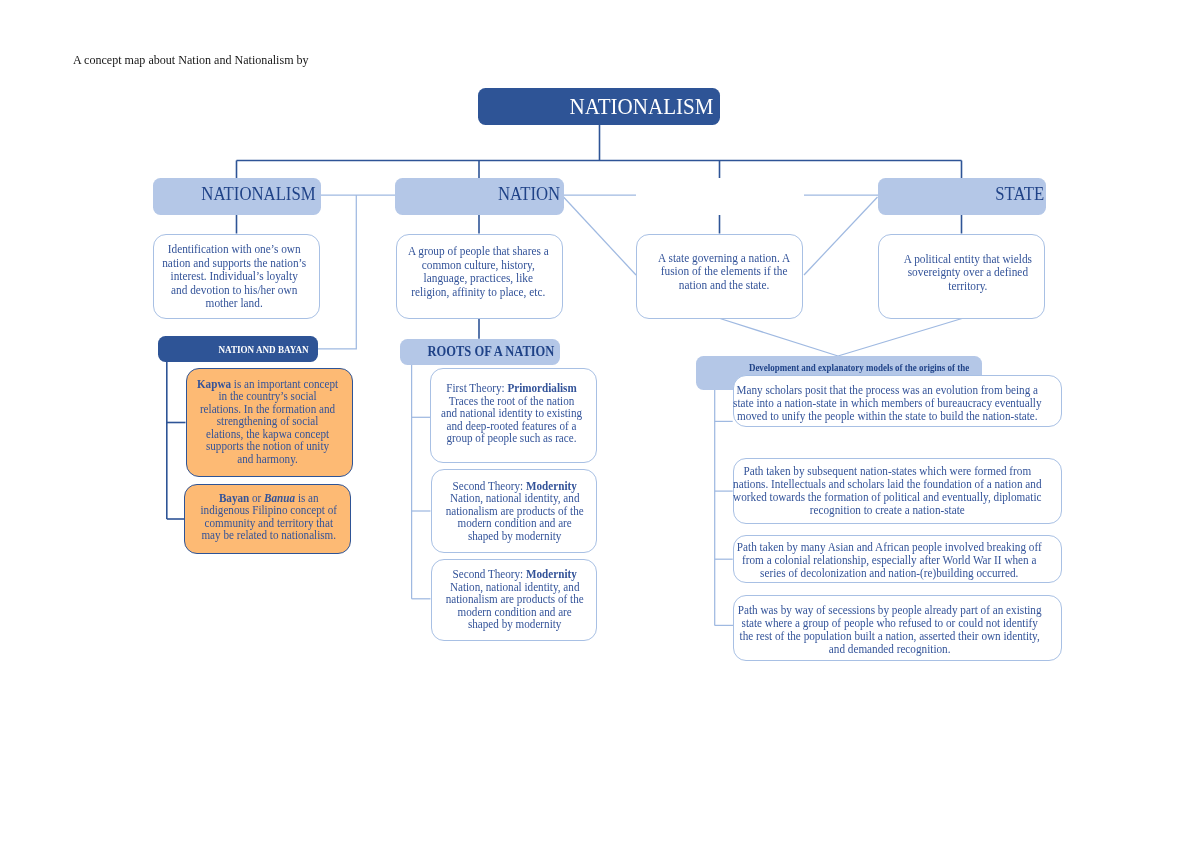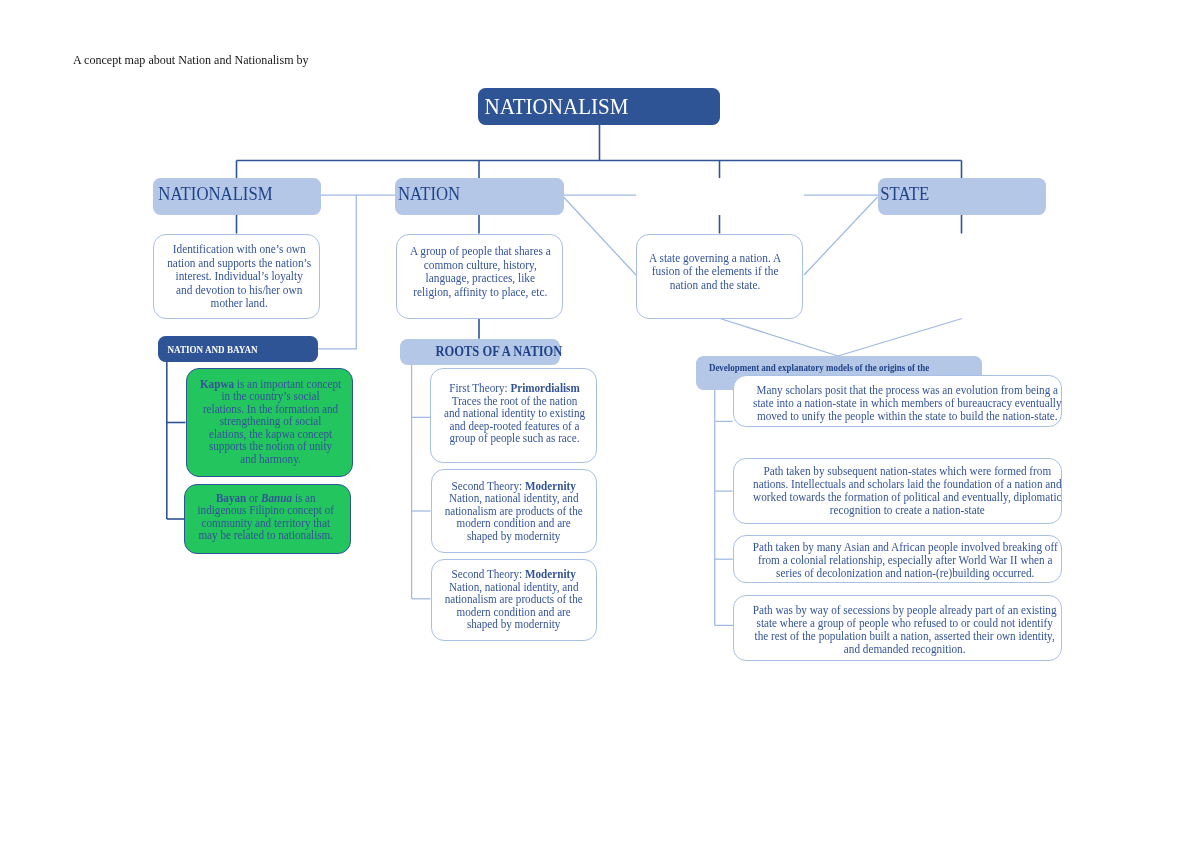--- a/index.html
+++ b/index.html
@@ -5,28 +5,28 @@
   html,body{margin:0;padding:0;background:#ffffff;}
   body{width:1200px;height:848px;overflow:hidden;
        font-family:"Liberation Serif","DejaVu Serif",serif;
        -webkit-font-smoothing:antialiased;}
   #page{position:relative;width:1200px;height:848px;background:#fff;margin-top:16px;}
   #wires{position:absolute;left:0;top:0;width:1200px;height:848px;}
   .doc-title{position:absolute;left:72.6px;top:37px;color:#161616;font-size:13.05px;
              line-height:14px;white-space:nowrap;transform:scaleX(0.925);
              transform-origin:0 0;}
   .node{position:absolute;box-sizing:border-box;display:flex;align-items:center;
-        justify-content:flex-start;text-align:center;}
+        justify-content:flex-end;text-align:center;}
   .node>.txt{display:inline-block;box-sizing:border-box;white-space:nowrap;
              transform:translateY(var(--ty,0px)) scaleX(var(--sx,1));
              -webkit-font-smoothing:antialiased;opacity:0.999;}
   .n-dark{background:#2e5496;color:#ffffff;border:0;border-radius:7.5px;}
   .n-light{background:#b4c7e7;color:#1f4287;border:0;border-radius:7.5px;}
   .n-white{background:#ffffff;color:#335399;border:1.15px solid #a8c0e4;border-radius:13px;}
-  .n-whited{background:#22c55e;color:#335399;border:1.7px solid #2e5496;border-radius:13px;}
+  .n-whited{background:#fdba74;color:#335399;border:1.7px solid #2e5496;border-radius:13px;}
   .title-root{font-size:23px;line-height:23px;--sx:0.916;--ty:0.3px;}
   .title-l2{font-size:18.3px;line-height:20px;--sx:0.915;--ty:-3.3px;}
   .sec-head-dark{font-size:11px;line-height:16px;font-weight:bold;--sx:0.827;--ty:-0.5px;}
   .sec-head-light{font-size:13.6px;line-height:15px;font-weight:bold;--sx:0.921;--ty:0px;}
   .sec-head-dev{font-size:10px;line-height:11.3px;font-weight:bold;--sx:0.895;--ty:0.6px;}
   .body-s{font-size:13.4px;line-height:13.5px;--sx:0.845;}
   .body-m{font-size:13.2px;line-height:12.4px;--sx:0.845;}
   .body-w{font-size:12.6px;line-height:13.05px;--sx:0.890;--ty:3.1px;}
   b{font-weight:bold;}
   i{font-style:italic;}
@@ -92,20 +92,23 @@
 
   <div class="node n-light title-l2" style="left:877.5px;top:162px;width:168.5px;height:37px;">
     <span class="txt">STATE</span>
   </div>
   <div class="node n-white body-s" style="left:395.5px;top:217.5px;width:167px;height:85px;--ty:-5px;">
     <span class="txt">A group of people that shares a<br>common culture, history,<br>language, practices, like<br>religion, affinity to place, etc.</span>
   </div>
   <div class="node n-white body-s" style="left:636px;top:217.5px;width:167px;height:85px;--ty:-5px;">
     <span class="txt">A state governing a nation. A<br>fusion of the elements if the<br>nation and the state.</span>
   </div>
+  <div class="node n-white body-s" style="left:878px;top:217.5px;width:167px;height:85px;--ty:-4px;">
+    <span class="txt">A political entity that wields<br>sovereignty over a defined<br>territory.</span>
+  </div>
 
   <div class="node n-dark sec-head-dark" style="left:158px;top:320px;width:160px;height:25.5px;">
     <span class="txt">NATION AND BAYAN</span>
   </div>
 
   <div class="node n-whited body-m" style="left:185.5px;top:352px;width:167px;height:109px;--ty:-1px;">
     <span class="txt"><b>Kapwa</b> is an important concept<br>in the country’s social<br>relations. In the formation and<br>strengthening of social<br>elations, the kapwa concept<br>supports the notion of unity<br>and harmony.</span>
   </div>
 
   <div class="node n-whited body-m" style="left:184px;top:467.5px;width:167px;height:70.5px;--ty:-2.5px;">

